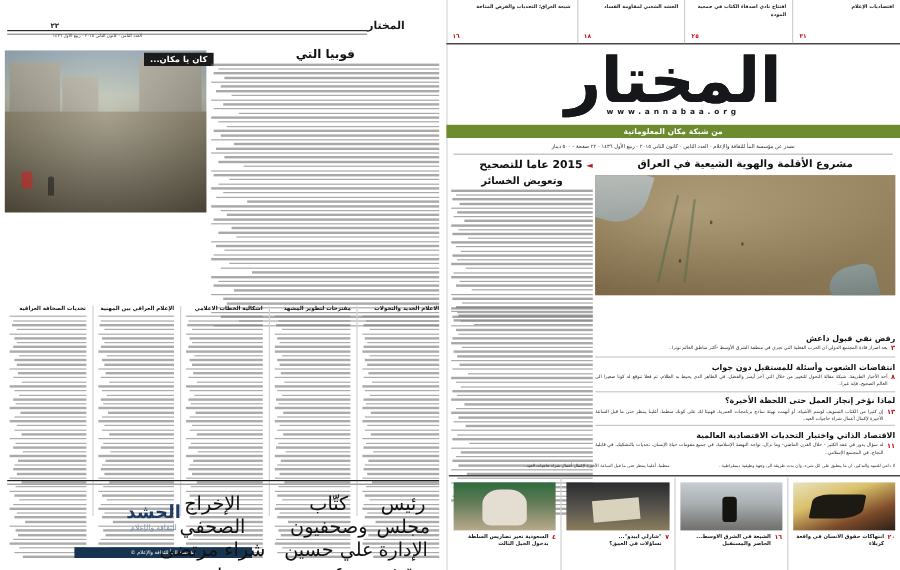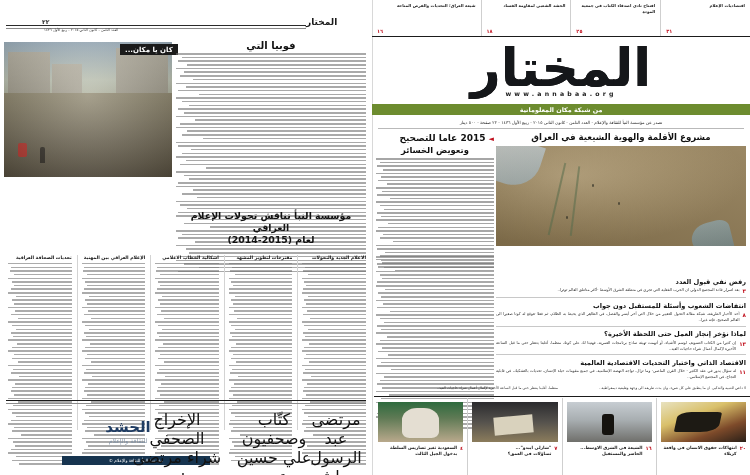--- a/index.html
+++ b/index.html
@@ -440,21 +440,21 @@
       <i style="width:92%"></i>
       <i style="width:99%"></i>
     <i style="width:100%"></i>
       <i style="width:94%"></i>
       <i style="width:97%"></i>
       <i style="width:85%"></i>
   </div>
 
   <div class="teasers">
     <div class="teaser">
-      <h3>رفض نفي قبول العدد</h3>
+      <h3>رفض نفي قبول داعش</h3>
       <div class="body">
         <span class="pgn">٣</span>
         <p>بعد اصرار قادة المجتمع الدولي ان الحرب الفعلية التي تجري في منطقة الشرق الأوسط -أكثر مناطق العالم توترا..</p>
       </div>
     </div>
     <div class="teaser">
       <h3>انتفاضات الشعوب وأسئلة للمستقبل دون جواب</h3>
       <div class="body">
         <span class="pgn">٨</span>
         <p>أحد الأخبار الطريفة، شبكة مقالة التحول للتغيير من خلال التي آخر أيسر والفضل، في الظاهر الذي يحيط به الظلام، ثم فعلا تتوقع له كونا صغيرا الى العالم الصحيح، فإنه غيرا..</p>
@@ -548,24 +548,20 @@
           <i style="width:95%"></i>
           <i style="width:93%"></i>
           <i style="width:98%"></i>
         <i style="width:100%"></i>
           <i style="width:96%"></i>
           <i style="width:88%"></i>
           <i style="width:99%"></i>
       </div>
     </div>
 
-    <div class="lead3">
-      <h2>مؤسسة النبأ تناقش تحولات الإعلام العراقي</h2>
-      <h2 class="yr">لعام (2015-2014)</h2>
-    </div>
 
     <div class="cols5">
       <div class="c5">
         <div class="hd">الاعلام الجديد والتحولات</div>
         <i style="width:100%"></i>
           <i style="width:96%"></i>
           <i style="width:99%"></i>
           <i style="width:92%"></i>
         <i style="width:100%"></i>
           <i style="width:97%"></i>
@@ -884,20 +880,21 @@
     </div>
 
     <div class="writers">
       <div class="lbl">كتّاب وصحفيون</div>
       <div class="val">علي حسين عبيد</div>
 
     </div>
 
     <div class="board">
       <div class="blk">
+        <div class="lbl">رئيس مجلس الإدارة</div>
         <div class="val">مرتضى عبد الرسول معاش</div>
       </div>
 
     </div>
   </div>
 
   <div class="strip-tease">
     <div>لا داعي للتنبيه والتذكير، ان ما ينطبق على كل شيء، وان بدت طريقه الى وجهة وظيفية ديمقراطية..</div>
     <div>منظما، أغلبنا ينتظر حتى ما قبل الساعة الأخيرة لإكمال أعمال شراء حاجيات العيد..</div>
   </div>

